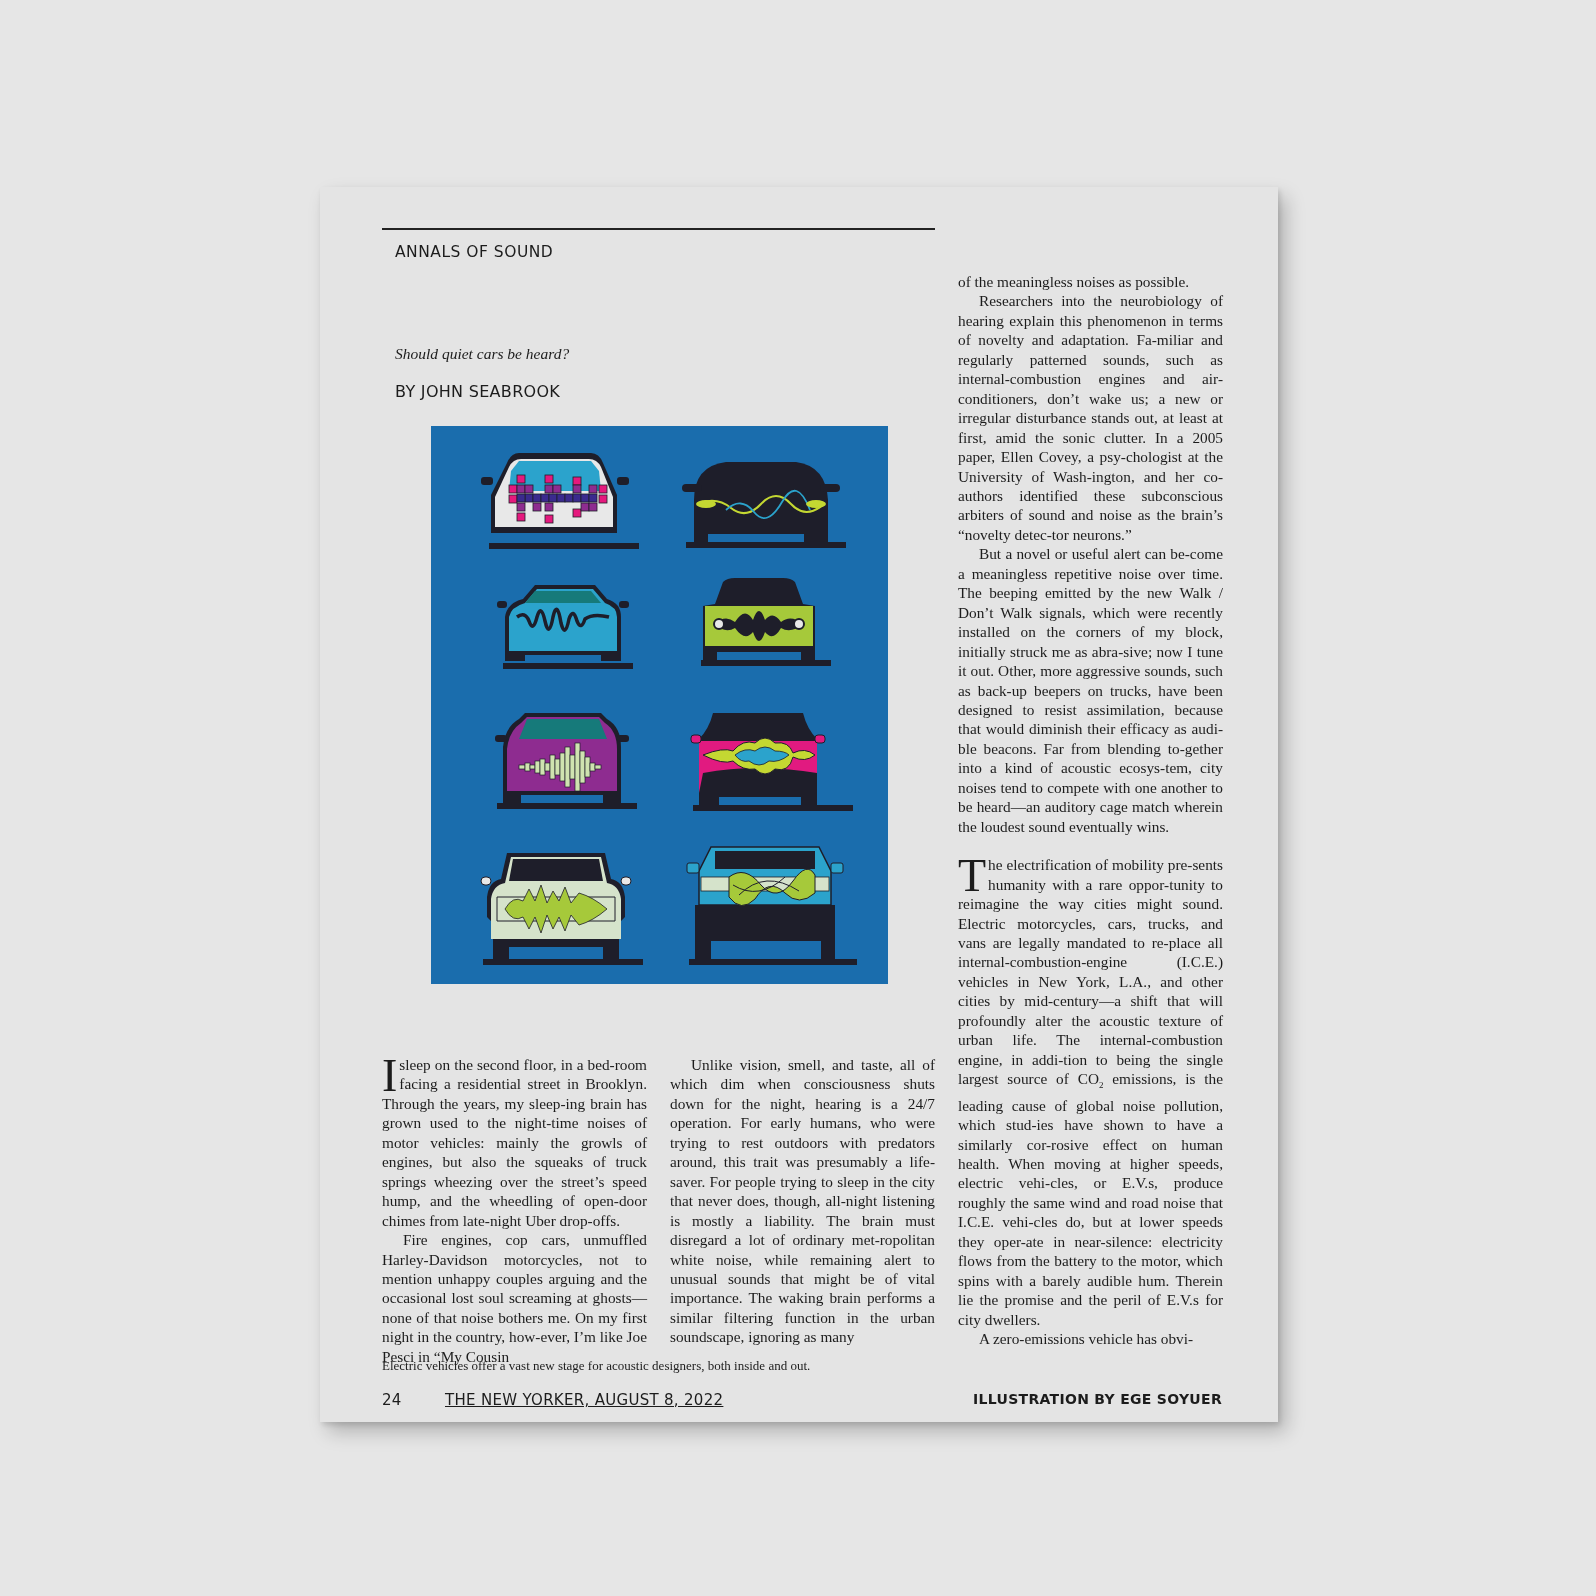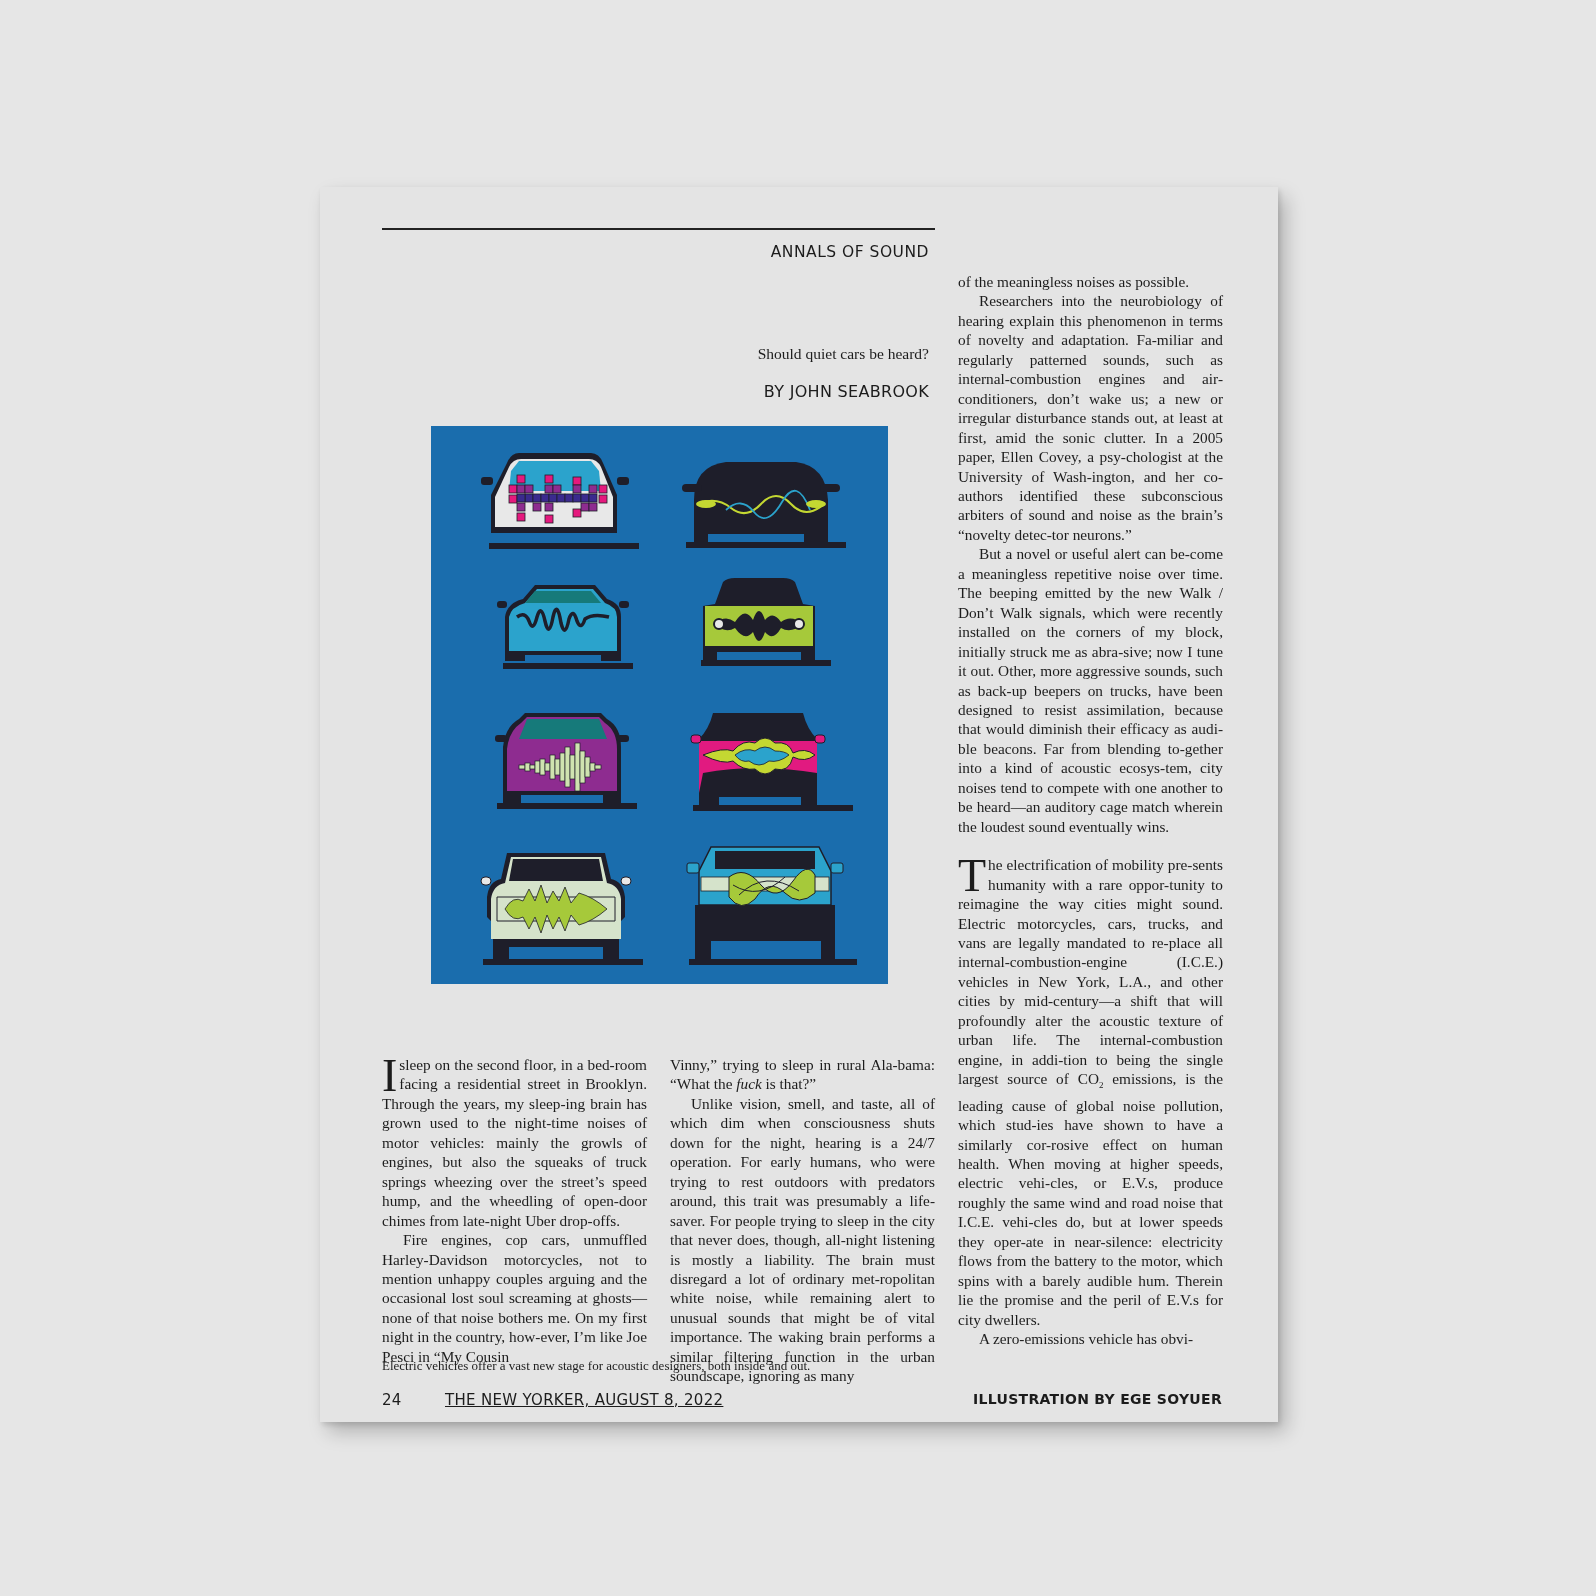--- a/index.html
+++ b/index.html
@@ -11,26 +11,26 @@
   .page {
     position:absolute; left:320px; top:187px; width:958px; height:1235px;
     background:#e4e4e4;
     box-shadow: 8px 10px 18px rgba(0,0,0,0.22), 2px 3px 5px rgba(0,0,0,0.12);
   }
   .rule {
     position:absolute; left:62px; top:41px; width:553px; height:0;
     border-top:2px solid #222;
   }
   .rubric {
-    position:absolute; left:56px; width:553px; text-align:right;
+    position:absolute; left:75px; width:553px; text-align:left;
     font-family:"DejaVu Sans","Liberation Sans",sans-serif;
   }
   .kicker { top:56px; font-size:15.5px; letter-spacing:0.5px; }
   .headline { top:97px; font-size:33px; letter-spacing:0.5px; font-weight:normal; }
-  .dek { top:158px; font-family:"Liberation Serif",serif; font-size:15.5px; }
+  .dek { top:158px; font-family:"Liberation Serif",serif; font-style:italic; font-size:15.5px; }
   .byline { top:195px; font-size:16px; letter-spacing:0.3px; }
   .illus {
     position:absolute; left:111px; top:239px; width:457px; height:558px;
     background:#1a6dad;
   }
   .illus svg { display:block; width:100%; height:100%; }
   .col {
     position:absolute; font-size:15.3px; line-height:19.45px;
     text-align:justify; hyphens:manual;margin-top:48px;
   }
@@ -214,21 +214,20 @@
       </g>
     </svg>
   </div>
 
   <div class="col col1">
     <p class="noindent"><span class="dropcap">I</span><span>sleep on the second floor, in a bed-room facing a residential street in Brooklyn. Through the years, my sleep-ing brain has grown used to the night-time noises of motor vehicles: mainly the growls of engines, but also the squeaks of truck springs wheezing over the street’s speed hump, and the wheedling of open-door chimes from late-night Uber drop-offs.</span></p>
     <p>Fire engines, cop cars, unmuffled Harley-Davidson motorcycles, not to mention unhappy couples arguing and the occasional lost soul screaming at ghosts—none of that noise bothers me. On my first night in the country, how-ever, I’m like Joe Pesci in “My Cousin</p>
   </div>
 
   <div class="col col2">
-    <p class="noindent"><span>Vinny,” trying to sleep in rural Ala-bama: “What the </span><em>fuck</em><span> is that?”</span></p>
     <p>Unlike vision, smell, and taste, all of which dim when consciousness shuts down for the night, hearing is a 24/7 operation. For early humans, who were trying to rest outdoors with predators around, this trait was presumably a life-saver. For people trying to sleep in the city that never does, though, all-night listening is mostly a liability. The brain must disregard a lot of ordinary met-ropolitan white noise, while remaining alert to unusual sounds that might be of vital importance. The waking brain performs a similar filtering function in the urban soundscape, ignoring as many</p>
   </div>
 
   <div class="col col3">
     <p class="noindent">of the meaningless noises as possible.</p>
     <p>Researchers into the neurobiology of hearing explain this phenomenon in terms of novelty and adaptation. Fa-miliar and regularly patterned sounds, such as internal-combustion engines and air-conditioners, don’t wake us; a new or irregular disturbance stands out, at least at first, amid the sonic clutter. In a 2005 paper, Ellen Covey, a psy-chologist at the University of Wash-ington, and her co-authors identified these subconscious arbiters of sound and noise as the brain’s “novelty detec-tor neurons.”</p>
     <p>But a novel or useful alert can be-come a meaningless repetitive noise over time. The beeping emitted by the new Walk / Don’t Walk signals, which were recently installed on the corners of my block, initially struck me as abra-sive; now I tune it out. Other, more aggressive sounds, such as back-up beepers on trucks, have been designed to resist assimilation, because that would diminish their efficacy as audi-ble beacons. Far from blending to-gether into a kind of acoustic ecosys-tem, city noises tend to compete with one another to be heard—an auditory cage match wherein the loudest sound eventually wins.</p>
     <p class="noindent gap"><span class="dropcap">T</span><span>he electrification of mobility pre-sents humanity with a rare oppor-tunity to reimagine the way cities might sound. Electric motorcycles, cars, trucks, and vans are legally mandated to re-place all internal-combustion-engine (I.C.E.) vehicles in New York, L.A., and other cities by mid-century—a shift that will profoundly alter the acoustic texture of urban life. The internal-combustion engine, in addi-tion to being the single largest source of CO</span><sub style="font-size:9px">2</sub><span> emissions, is the leading cause of global noise pollution, which stud-ies have shown to have a similarly cor-rosive effect on human health. When moving at higher speeds, electric vehi-cles, or E.V.s, produce roughly the same wind and road noise that I.C.E. vehi-cles do, but at lower speeds they oper-ate in near-silence: electricity flows from the battery to the motor, which spins with a barely audible hum. Therein lie the promise and the peril of E.V.s for city dwellers.</span></p>
     <p>A zero-emissions vehicle has obvi-</p>
   </div>

